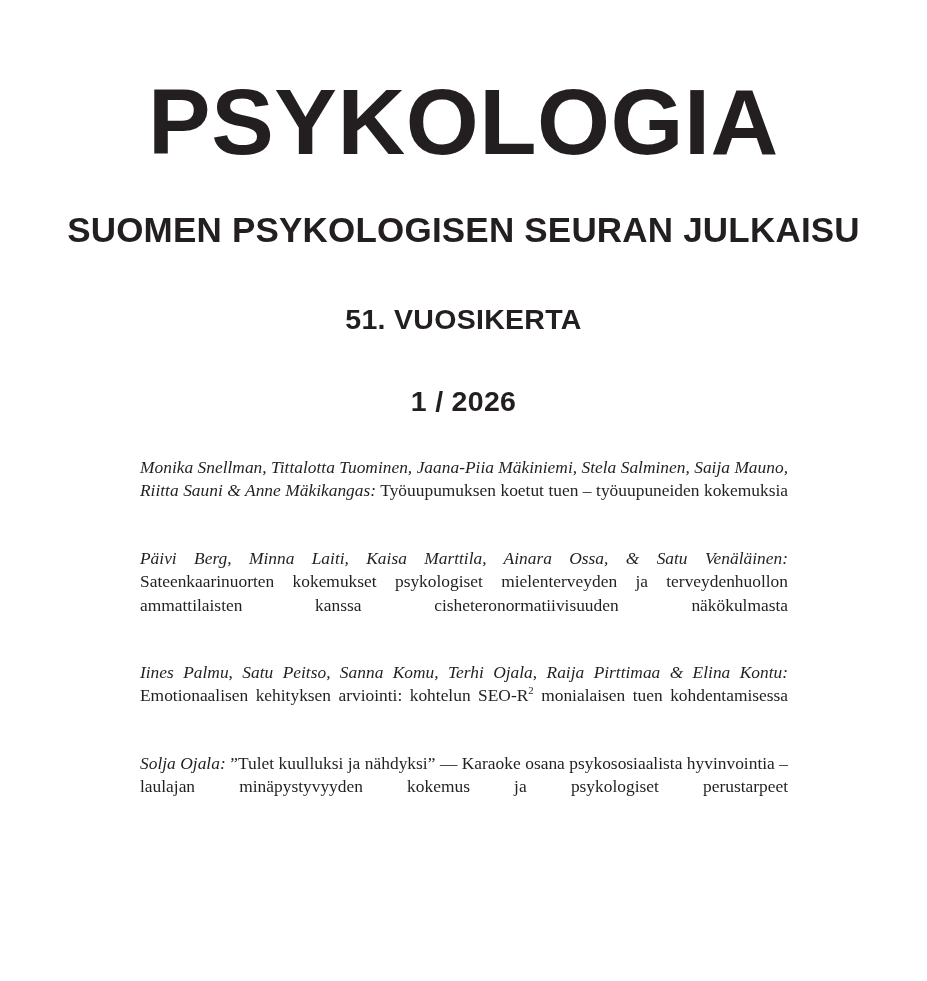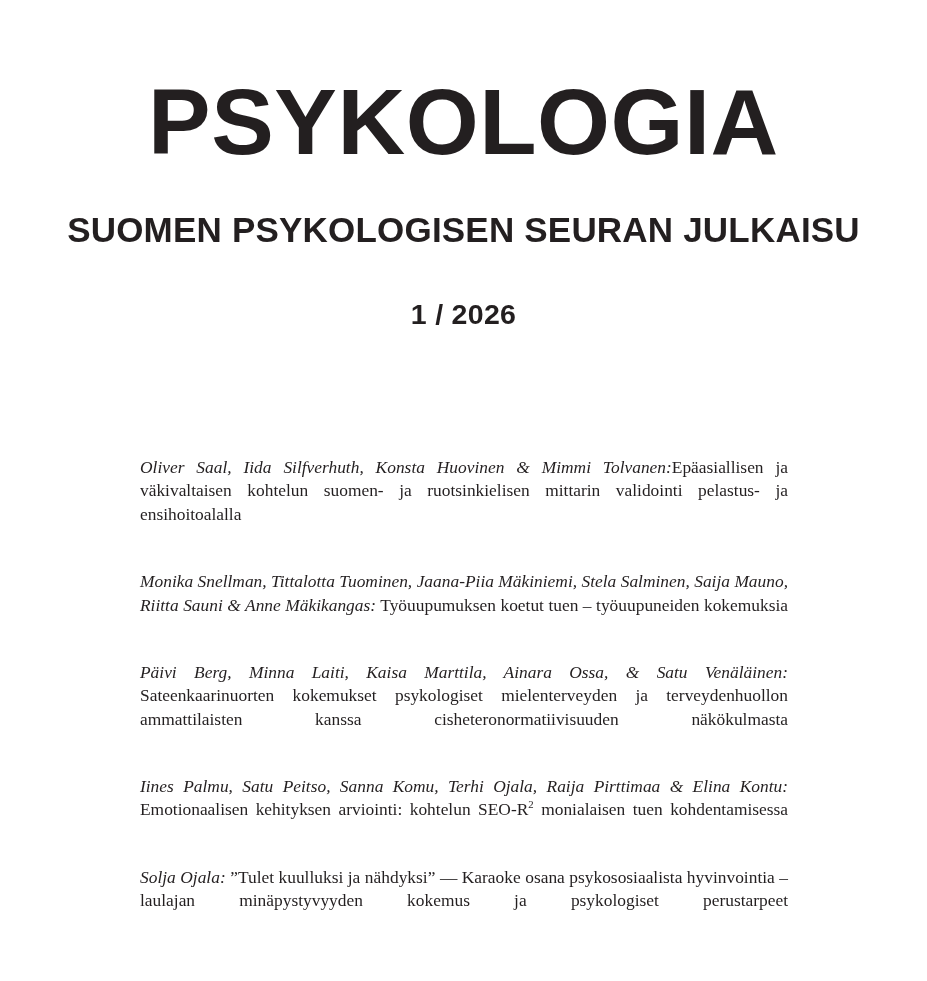--- a/index.html
+++ b/index.html
@@ -116,28 +116,26 @@
   }
 </style>
 </head>
 <body>
 
 <div class="cover">
 
   <div class="masthead">
     <h1 class="journal-title">PSYKOLOGIA</h1>
     <div class="journal-subtitle">SUOMEN PSYKOLOGISEN SEURAN JULKAISU</div>
+    <div class="volume-line">51. VUOSIKERTA</div>
     <div class="issue-line">1 / 2026</div>
   </div>
 
   <div class="contents">
 
-    <p class="toc-entry">
-      <span class="authors">Oliver Saal, Iida Silfverhuth, Konsta Huovinen &amp; Mimmi Tolvanen:</span><span></span><span class="title-text">Epäasiallisen ja väkivaltaisen kohtelun suomen- ja ruotsinkielisen mittarin validointi pelastus- ja ensihoitoalalla</span>
-    </p>
 
     <p class="toc-entry">
       <span class="authors">Monika Snellman, Tittalotta Tuominen, Jaana-Piia Mäkiniemi, Stela Salminen, Saija Mauno, Riitta Sauni &amp; Anne Mäkikangas:</span><span> </span><span class="title-text">Työuupumuksen koetut tuen – työuupuneiden kokemuksia</span>
     </p>
 
     <p class="toc-entry">
       <span class="authors">Päivi Berg, Minna Laiti, Kaisa Marttila, Ainara Ossa, &amp; Satu Venäläinen:</span><span> </span><span class="title-text">Sateenkaarinuorten kokemukset psykologiset mielenterveyden ja terveydenhuollon ammattilaisten kanssa cisheteronormatiivisuuden näkökulmasta</span>
     </p>
 
     <p class="toc-entry">

